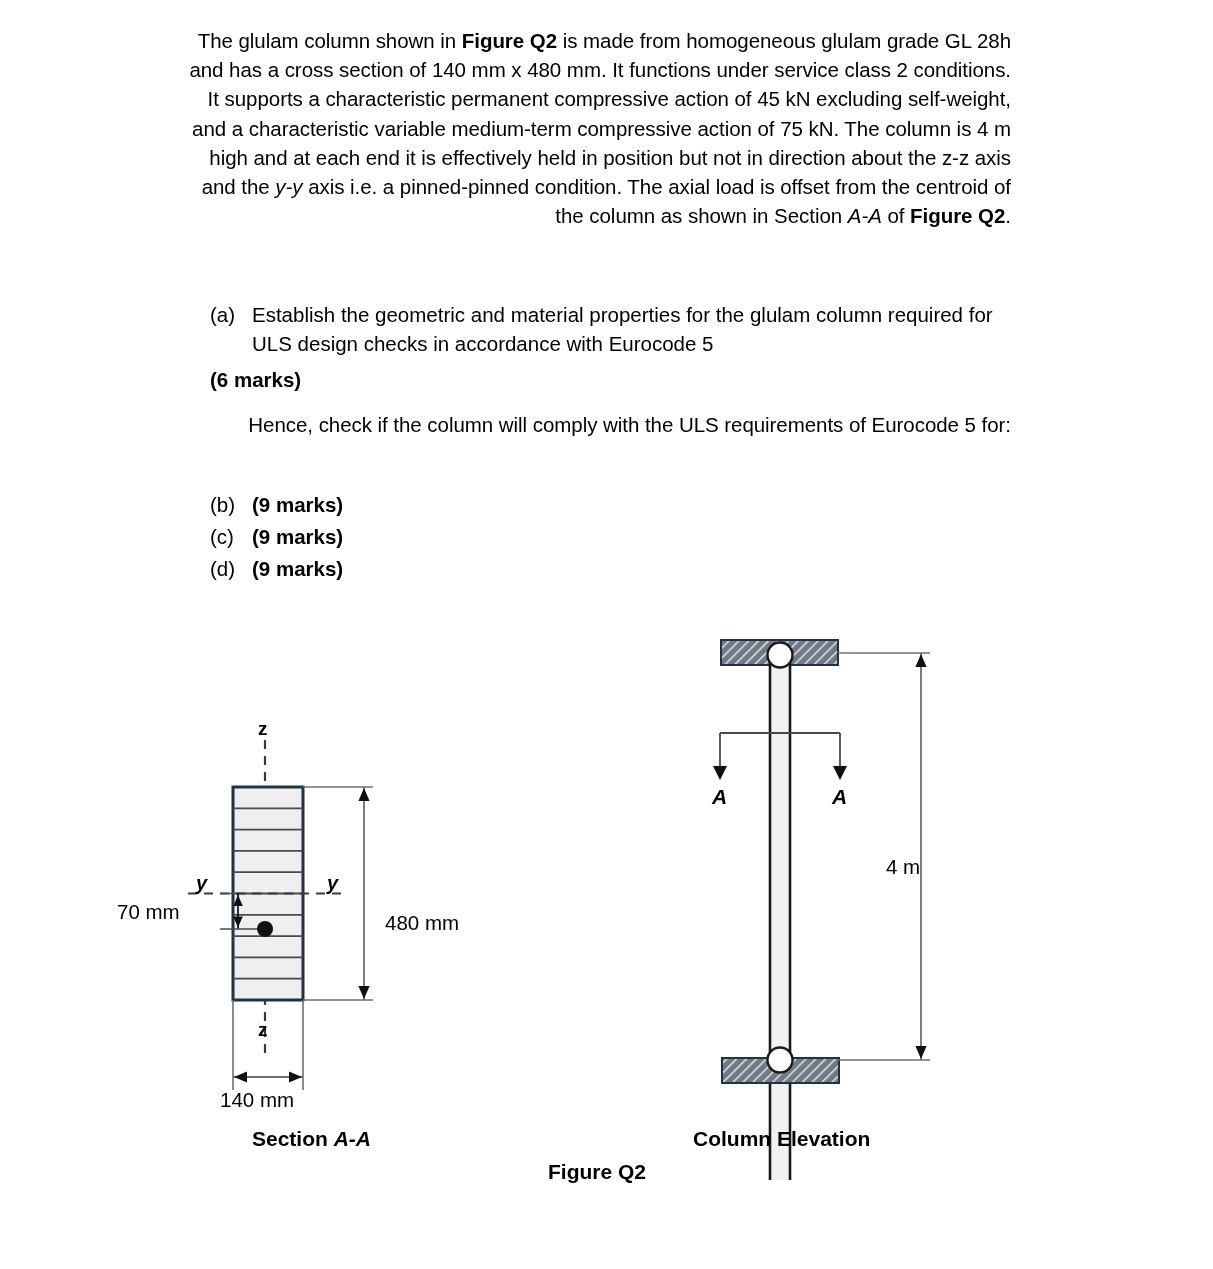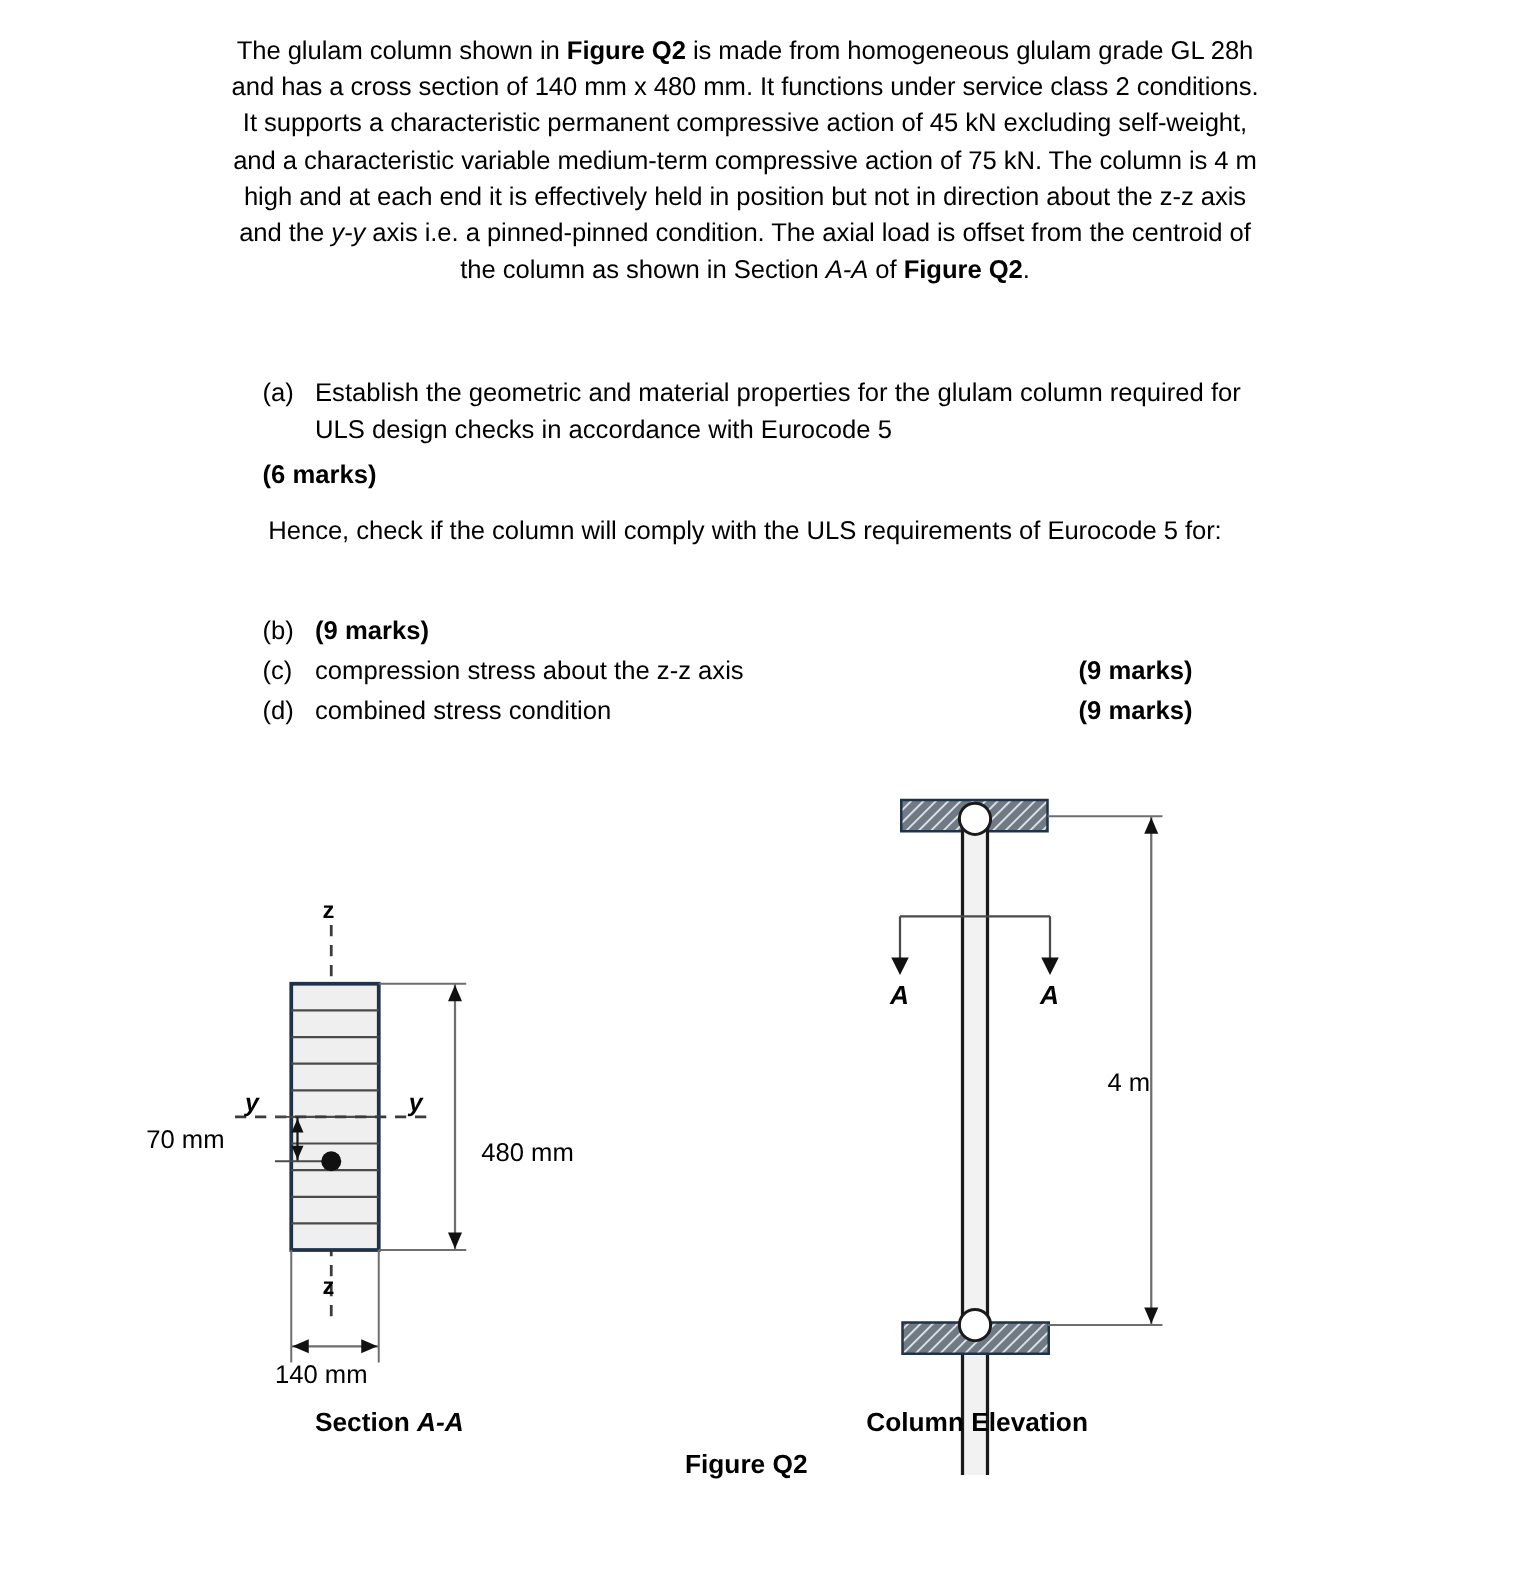--- a/index.html
+++ b/index.html
@@ -19,21 +19,21 @@
   
   #question-body {
     position: absolute;
     left: 181px;
     top: 26px;
     width: 830px;
   }
   .para {
     font-size: 20.5px;
     line-height: 29.2px;
-    text-align: center;
+    text-align: right;
     margin: 0;
     letter-spacing: -0.05px;
   }
   .para b { font-weight: bold; }
   .para i { font-style: italic; }
 
   
   #part-a-block {
     position: absolute;
     left: 210px;
@@ -183,26 +183,24 @@
   <p class="para">Hence, check if the column will comply with the ULS requirements of Eurocode 5 for:</p>
 </div>
 
 <div id="parts-list">
   <div class="list-row">
     <div class="list-label">(b)</div>
     <div class="list-marks">(9 marks)</div>
   </div>
   <div class="list-row">
     <div class="list-label">(c)</div>
-    <div class="list-text">compression stress about the z-z axis</div>
     <div class="list-marks">(9 marks)</div>
   </div>
   <div class="list-row">
     <div class="list-label">(d)</div>
-    <div class="list-text">combined stress condition</div>
     <div class="list-marks">(9 marks)</div>
   </div>
 </div>
 
 <div id="figure-area">
 
   <div id="section-aa">
     <svg width="420" height="580" viewBox="0 0 420 580">
 
       <line x1="145" y1="140" x2="145" y2="460" stroke="#3b3b3b" stroke-width="2.2" stroke-dasharray="9,7"></line>

